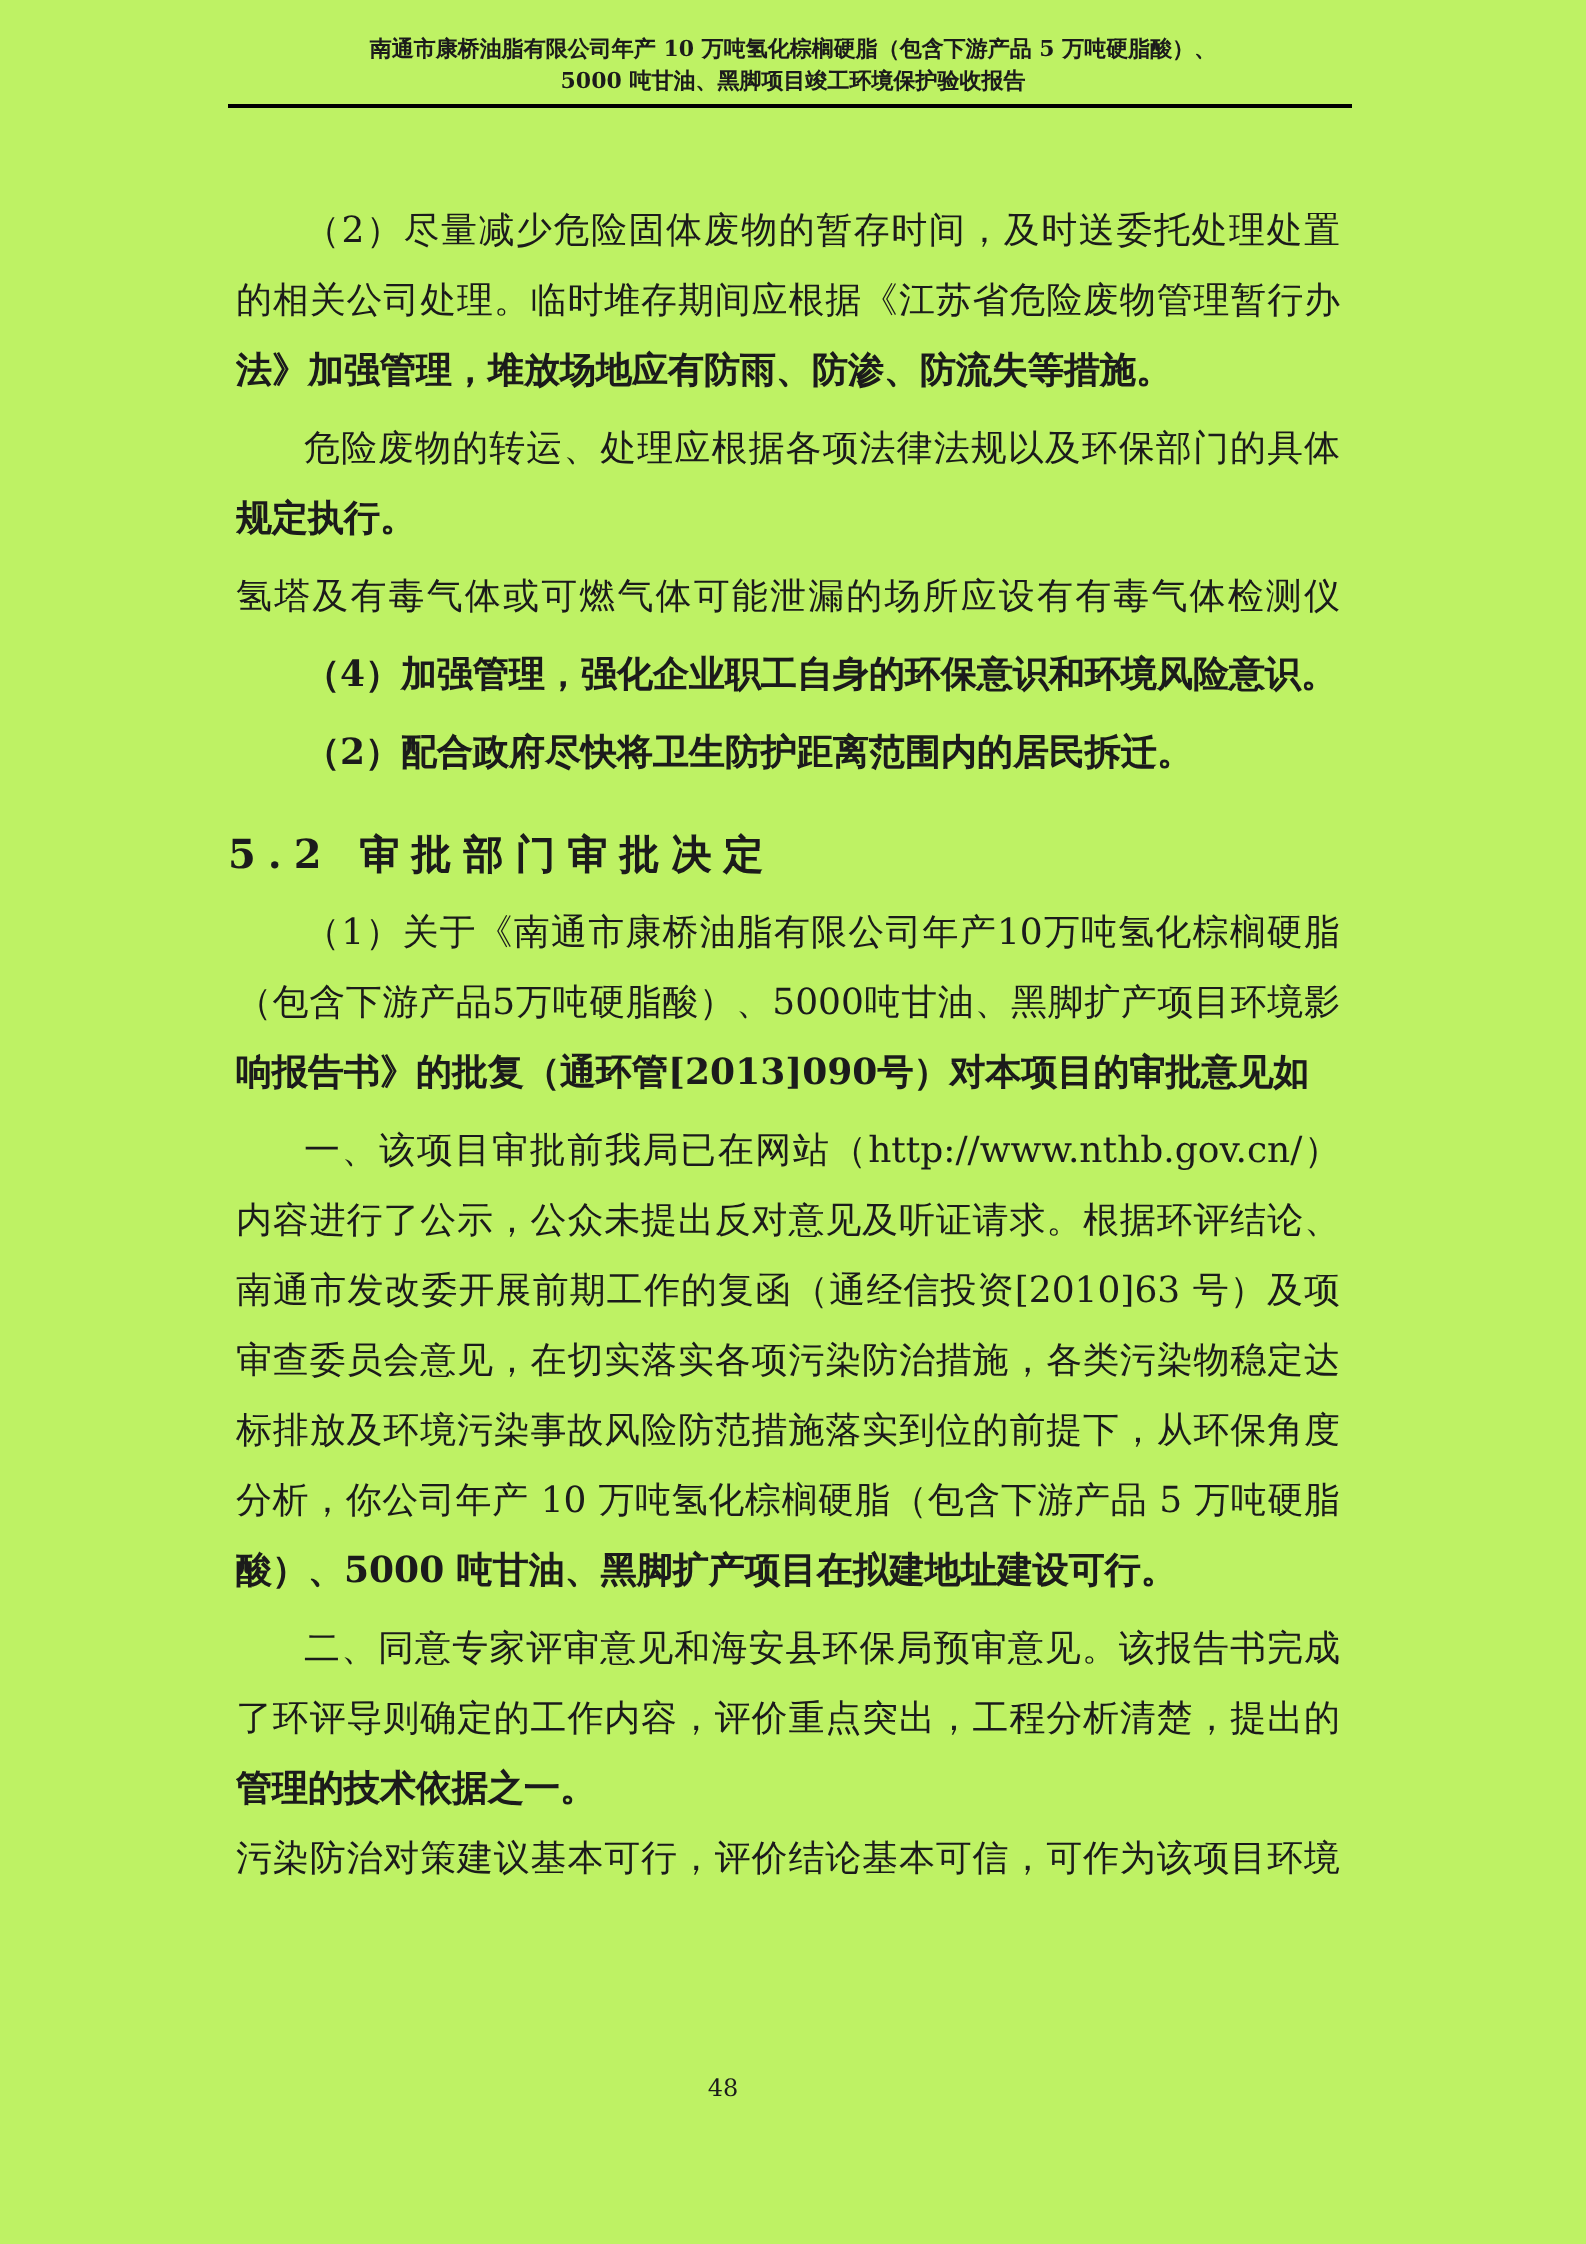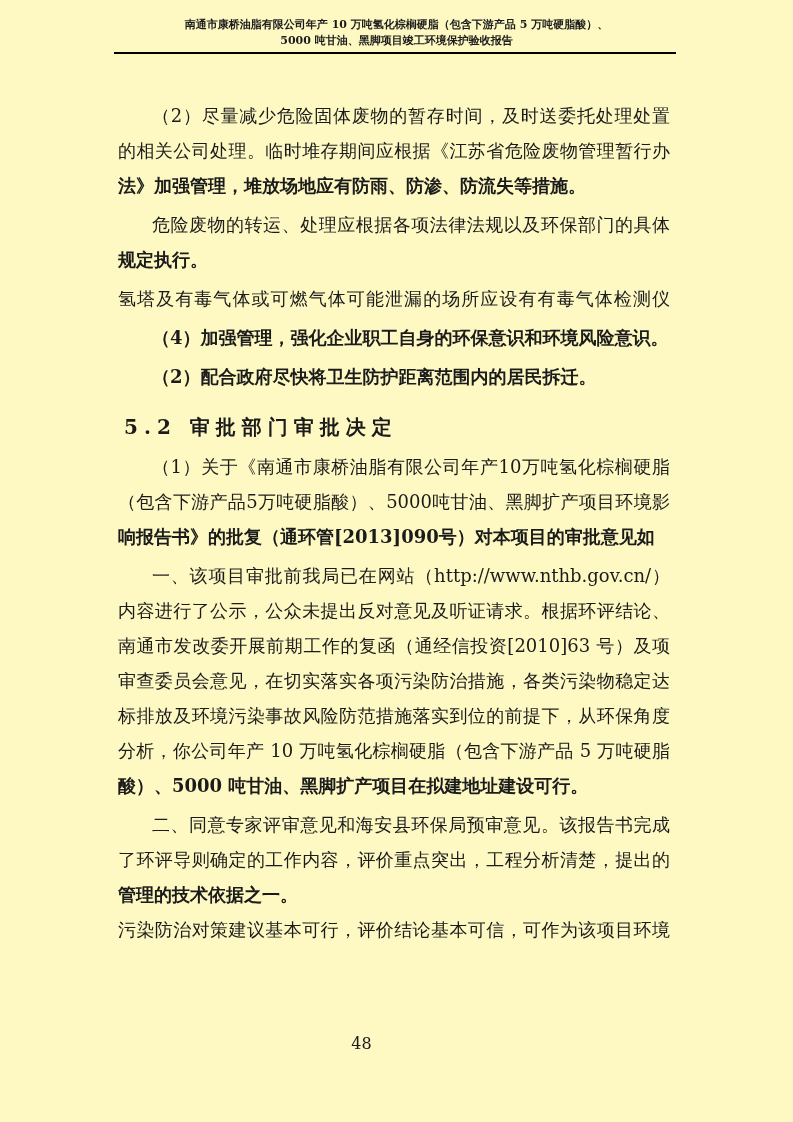--- a/index.html
+++ b/index.html
@@ -4,21 +4,21 @@
 <style>
   html, body {
     margin: 0;
     padding: 0;
     background: #ffffff;
   }
   .page {
     position: relative;
     width: 793px;
     height: 1122px;
-    background: #fef9c3;
+    background: #bef264;
     overflow: hidden;
     font-family: "DejaVu Serif", "Liberation Serif", serif;
     color: #1b1b1b;
   }
   
   .doc-header {
     position: absolute;
     top: 17px;
     left: 0;
     width: 793px;
@@ -51,34 +51,34 @@
     height: 35px;
     text-align: justify;
     text-align-last: justify;
     white-space: normal;
     overflow: hidden;
   }
   .line.first { padding-left: 34px; }
   .line.last  { text-align: left; text-align-last: left; font-weight: bold; }
   .heading {
     line-height: 35px;
-    margin: 16px 0 4px 10px;
+    margin: 16px 0 4px 0;
     font-size: 20px;
     font-weight: bold;
     letter-spacing: 6px;
     text-align: left;
   }
   
   .doc-footer {
     position: absolute;
     top: 1036px;
     left: 0;
     width: 723px;
     text-align: center;
-    font-size: 16px;
+    font-size: 12px;
     line-height: 16px;
     color: #1b1b1b;
   }
 </style>
 </head>
 <body>
 
 <div class="page">
 
   <div class="doc-header">

